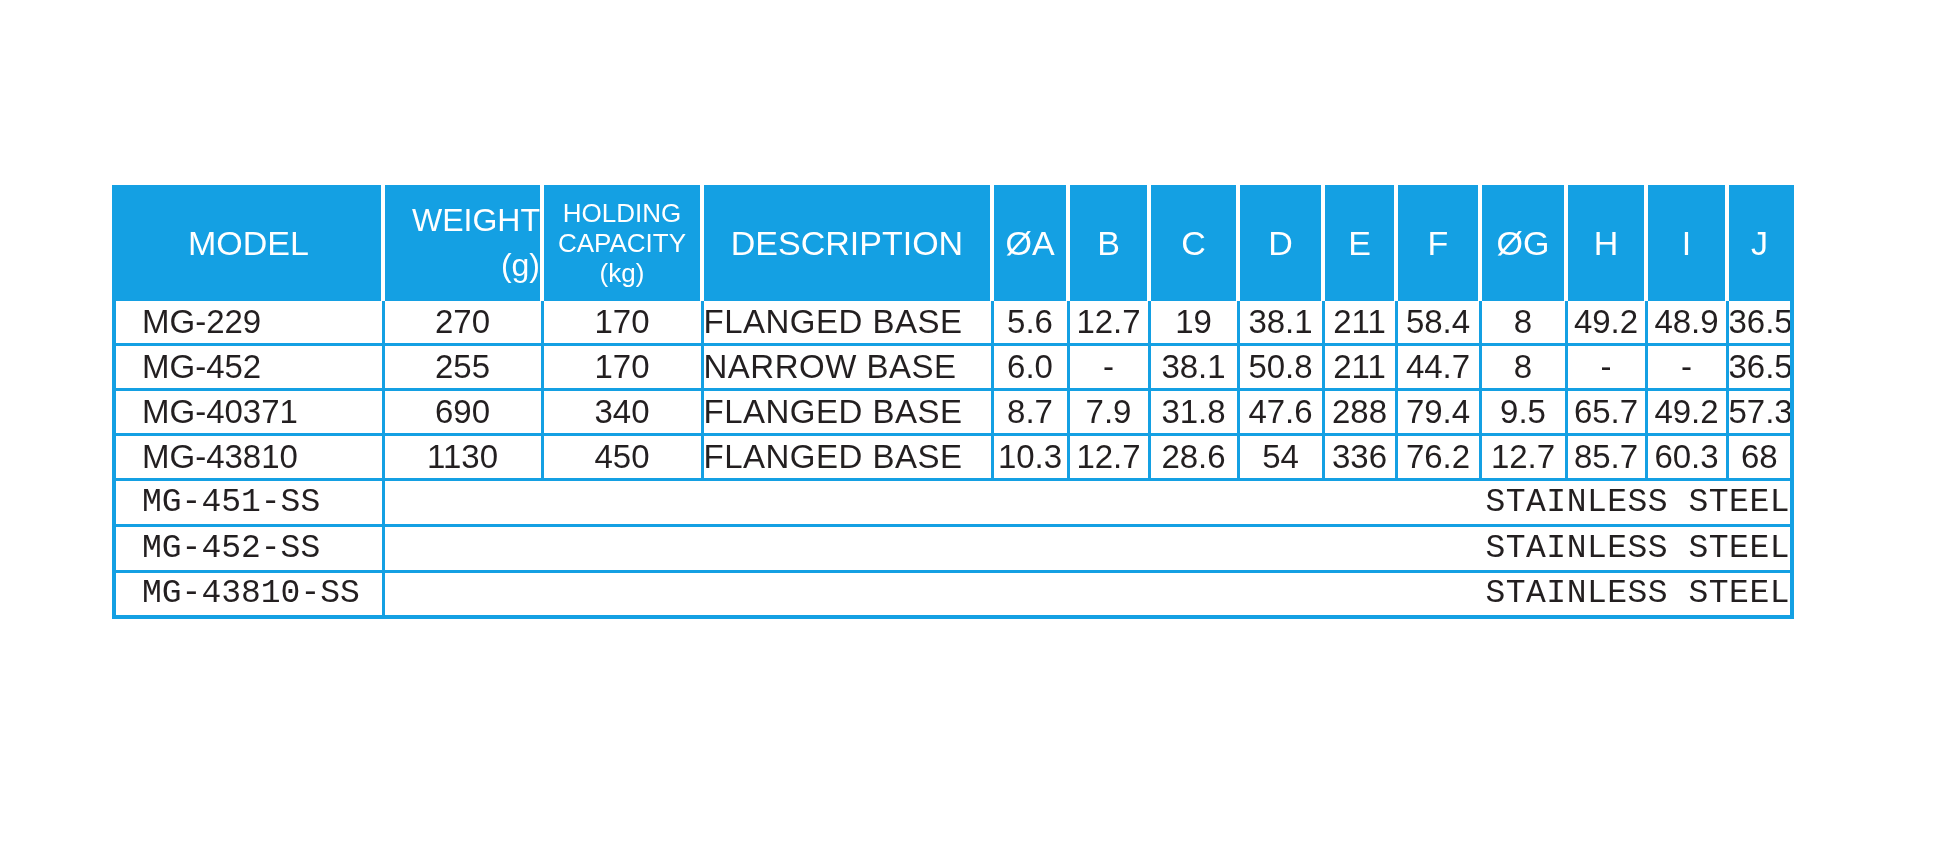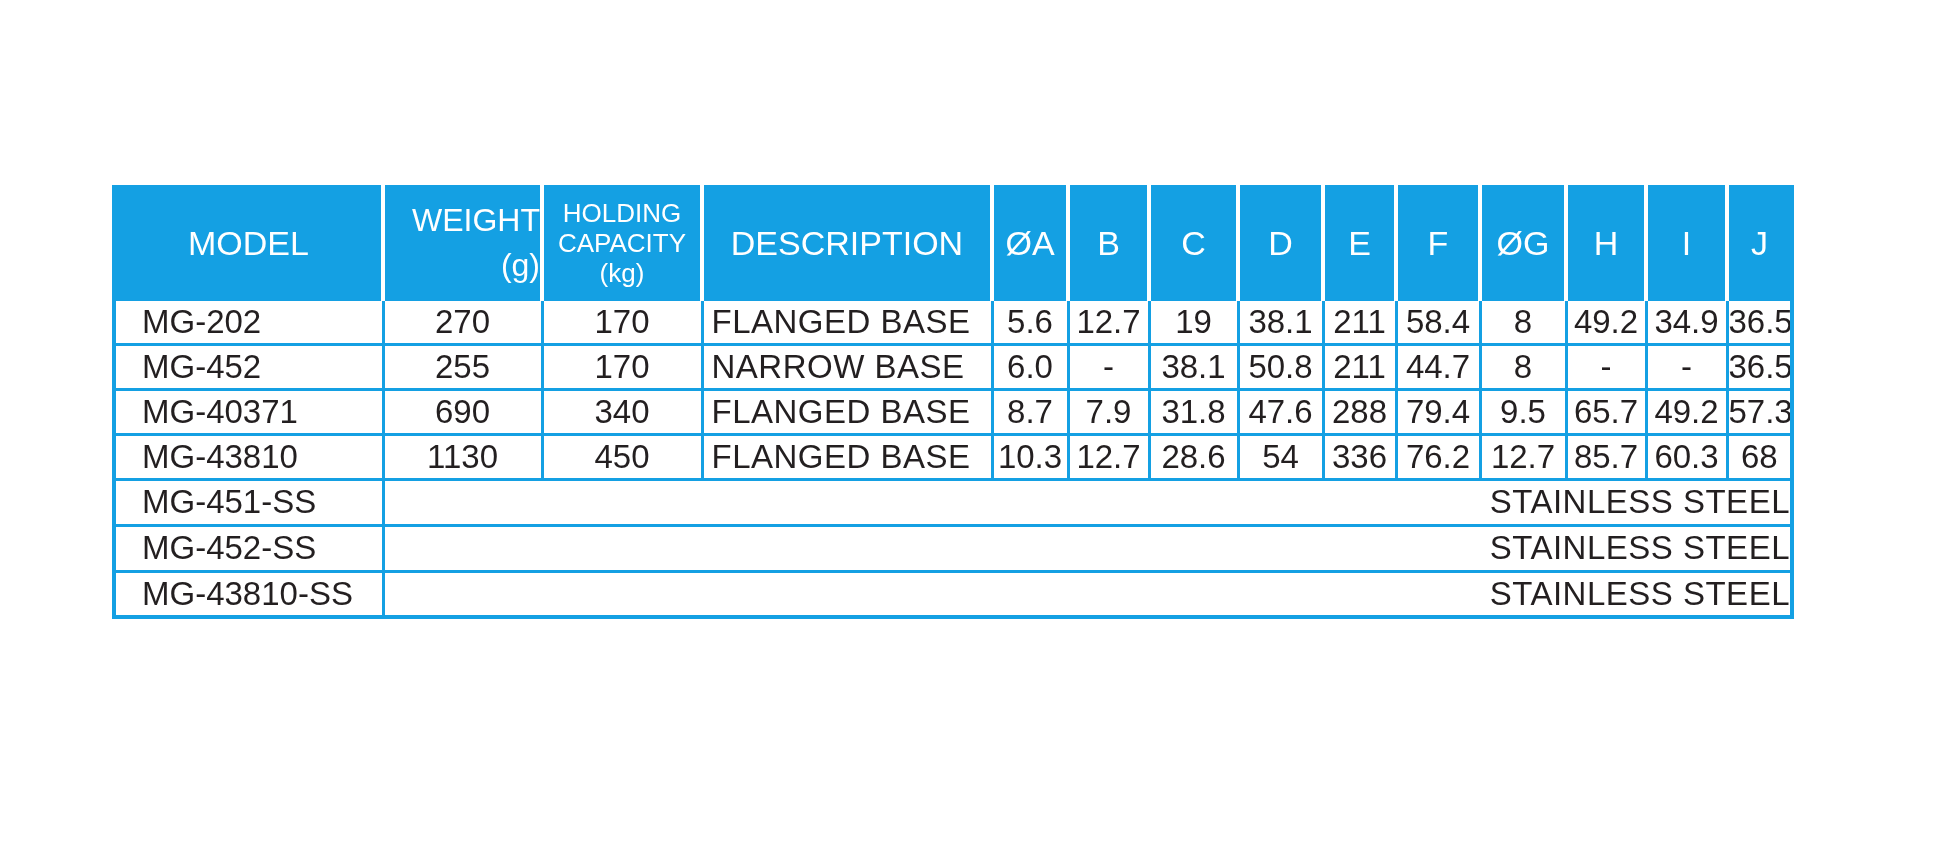--- a/index.html
+++ b/index.html
@@ -23,21 +23,21 @@
     left:112px;
     top:185px;
     width:1678px;
     border-collapse:collapse;
     table-layout:fixed;
     background:var(--bg);
     border:4px solid var(--accent);
   }
   thead tr{height:112px;}
   tbody tr.spec-row{height:45px;}
-  tbody tr.variant-row{height:46px;}
+  tbody tr.variant-row{height:46px;font-family:Liberation Mono, monospace;}
   th{
     background:var(--accent);
     color:var(--header-ink);
     font-weight:400;
     font-size:34px;
     text-align:center;
     vertical-align:middle;
     border-right:4px solid #FFFFFF;
     border-bottom:3px solid var(--accent);
   }
@@ -47,21 +47,21 @@
   td{
     border:3px solid var(--accent);
     color:var(--ink);
     font-size:33px;
     text-align:center;
     vertical-align:middle;
     white-space:nowrap;
     overflow:hidden;
   }
   td.model-cell{text-align:left;padding-left:26px;}
-  td.desc-cell{text-align:left;padding-left:8px;letter-spacing:0.5px;}
+  td.desc-cell{text-align:left;padding-left:0;letter-spacing:0.5px;}
   td.ss-cell{text-align:right;padding-left:34px;letter-spacing:0.5px;}
   .weight-h div{font-size:32px;line-height:45px;text-align:right;}
 </style>
 </head>
 <body>
 
 <div class="canvas">
   <table class="spec-table">
     <colgroup>
       <col style="width:269px">
@@ -103,33 +103,33 @@
         <th>E</th>
         <th>F</th>
         <th>ØG</th>
         <th>H</th>
         <th>I</th>
         <th>J</th>
       </tr>
     </thead>
     <tbody>
       <tr class="spec-row">
-        <td class="model-cell">MG-202</td>
+        <td class="model-cell">MG-229</td>
         <td>270</td>
         <td>170</td>
         <td class="desc-cell">FLANGED BASE</td>
         <td>5.6</td>
         <td>12.7</td>
         <td>19</td>
         <td>38.1</td>
         <td>211</td>
         <td>58.4</td>
         <td>8</td>
         <td>49.2</td>
-        <td>34.9</td>
+        <td>48.9</td>
         <td>36.5</td>
       </tr>
       <tr class="spec-row">
         <td class="model-cell">MG-452</td>
         <td>255</td>
         <td>170</td>
         <td class="desc-cell">NARROW BASE</td>
         <td>6.0</td>
         <td>-</td>
         <td>38.1</td>

